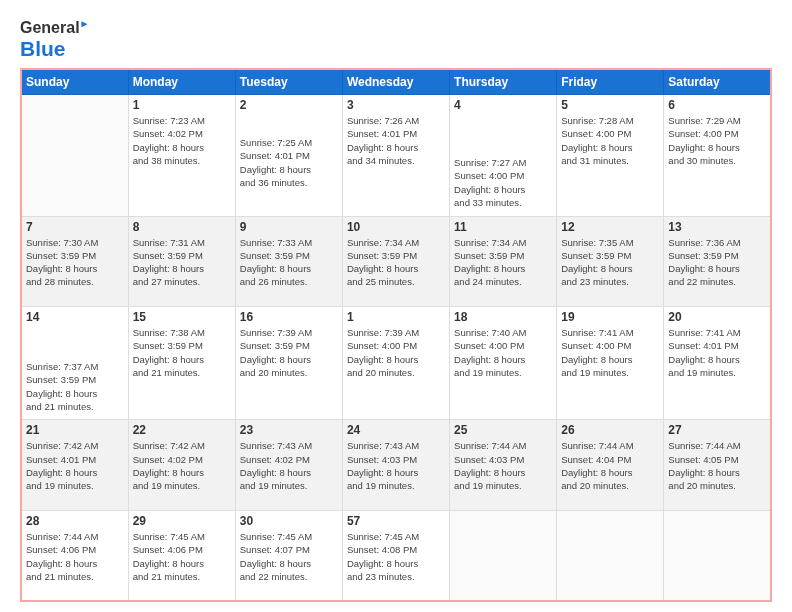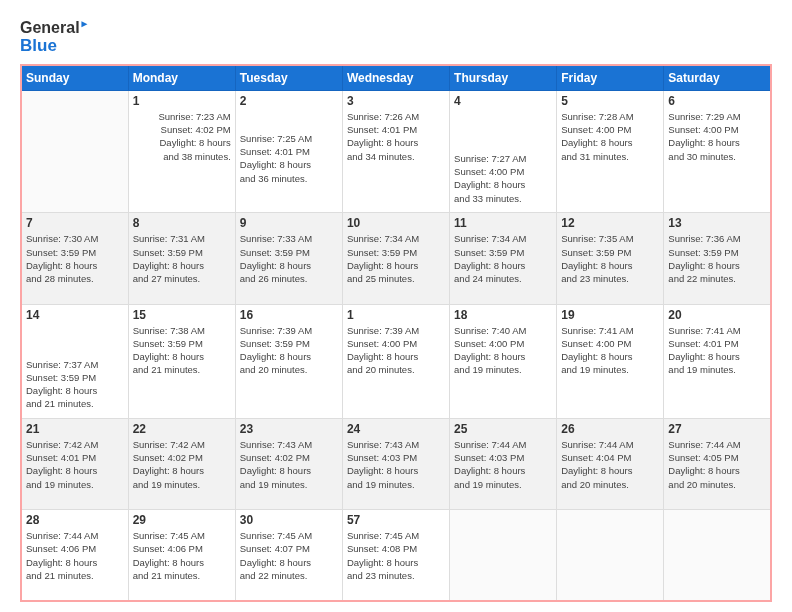--- a/index.html
+++ b/index.html
@@ -92,21 +92,21 @@
     .row-white td.empty { background: #fafafa; }
   </style>
 </head>
 <body>
 
 <div class="page">
   <div class="header">
     <div class="logo">
   <div style="display:flex;flex-direction:column;line-height:1.1;">
     <span style="font-size:16px;font-weight:bold;color:#333;">General<span style="color:#1a73d4;font-size:10px;vertical-align:super;">►</span></span>
-    <span style="font-size:17px;font-weight:bold;color:#1a73d4;">Blue</span>
+    <span style="font-size:21px;font-weight:bold;color:#1a73d4;">Blue</span>
   </div>
 </div>
     <div class="title-block">
       <div class="month-title"></div>
       <div class="location"></div>
     </div>
   </div>
 
   <table class="calendar">
     <thead>
@@ -118,21 +118,21 @@
           <th>Thursday</th>
           <th>Friday</th>
           <th>Saturday</th>
         </tr>
     </thead>
     <tbody id="calendar-body">
     <tr class="row-white">
           <td class="empty"></td>
           <td>
             <span class="day-num">1</span>
-            <div class="day-info" style="white-space: pre-line; text-align: right;">Sunrise: 7:23 AM
+            <div class="day-info" style="white-space: pre-line;">Sunrise: 7:23 AM
 Sunset: 4:02 PM
 Daylight: 8 hours
 and 38 minutes.</div>
           </td>
           <td>
             <span class="day-num">2</span>
             <div class="day-info" style="white-space: pre-line; margin-top: 24px;">Sunrise: 7:25 AM
 Sunset: 4:01 PM
 Daylight: 8 hours
 and 36 minutes.</div>

